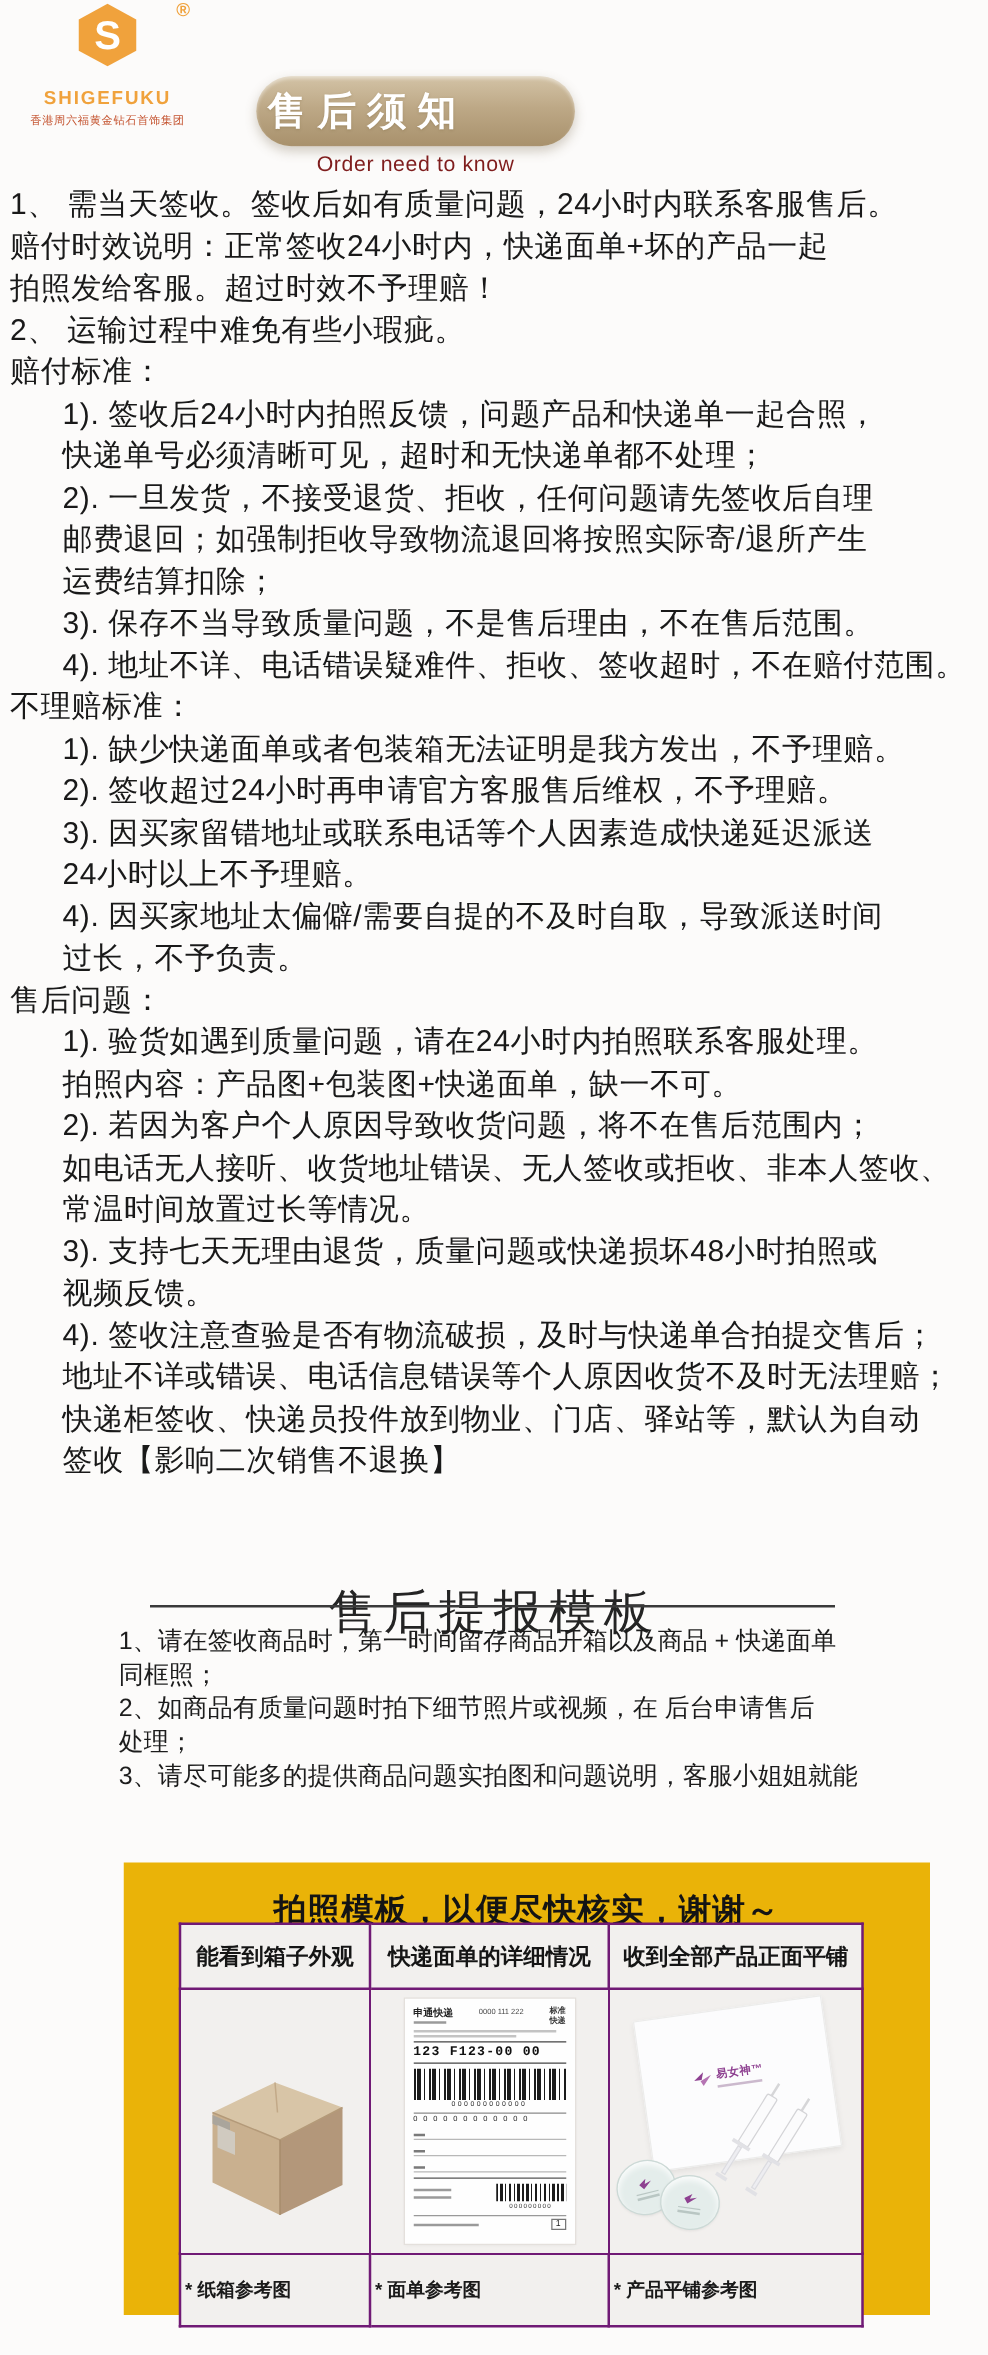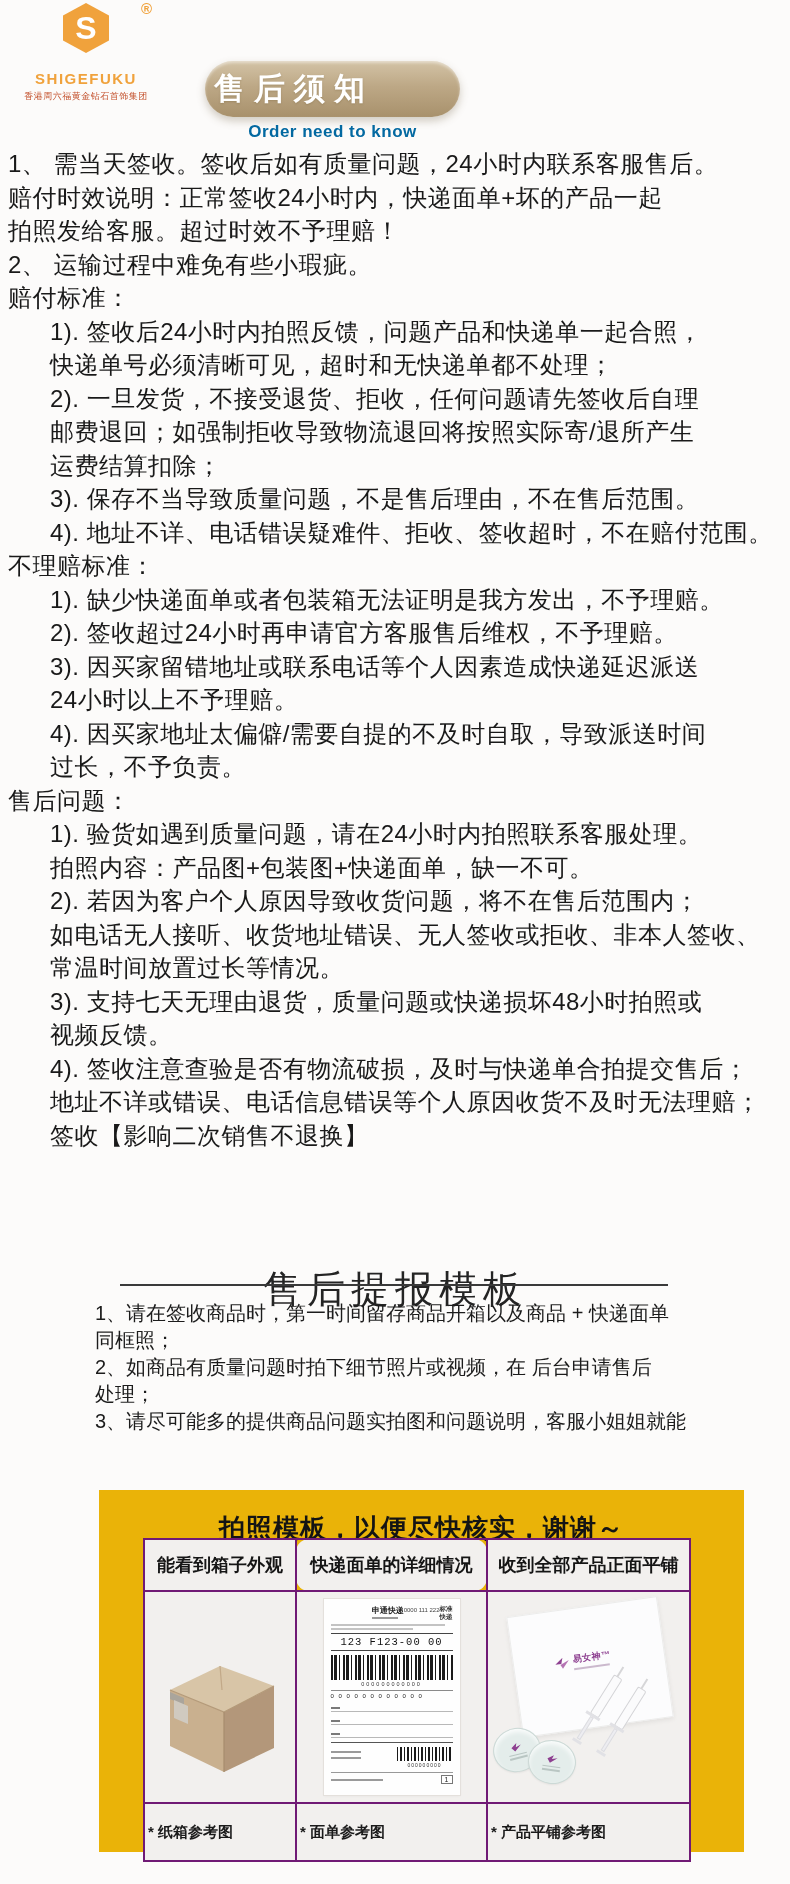--- a/index.html
+++ b/index.html
@@ -17,54 +17,54 @@
   
   .banner{
     position:absolute;left:205px;top:61px;width:255px;height:56px;border-radius:28px;
     background:linear-gradient(180deg,#d3c3a6 0%,#bda886 45%,#a8916c 100%);
     box-shadow:0 4px 9px rgba(110,92,64,.30), inset 0 2px 3px rgba(255,255,255,.45);
     display:flex;align-items:center;justify-content:flex-start;
   }
   .banner-title{color:#ffffff;font-size:31px;font-weight:bold;letter-spacing:9px;padding-left:9px;
     text-shadow:0 1px 2px rgba(120,100,60,.35);}
   .banner-sub{position:absolute;left:155px;top:122px;width:355px;text-align:center;
-    font-size:17px;font-weight:bold;color:#0369a1;letter-spacing:0.5px;}
+    font-size:17px;font-weight:normal;color:#7f1d1d;letter-spacing:0.5px;}
   
   .notice{position:absolute;left:8px;top:147px;width:778px;}
   .nline{font-size:24px;line-height:33.5px;letter-spacing:0.5px;color:#191919;font-weight:500;white-space:nowrap;}
   .nline.ind0{padding-left:0;}
   .nline.ind1{padding-left:42px;}
   
   .tpl-title{position:absolute;left:0;top:1264px;width:790px;text-align:center;
     font-size:38px;font-weight:500;letter-spacing:6px;color:#242424;}
   .tpl-rule{position:absolute;left:120px;top:1284px;width:548px;height:2px;background:#3a3a3a;}
   .tpl-lines{position:absolute;left:95px;top:1300px;width:600px;}
   .tline{font-size:20px;line-height:27px;color:#1c1c1c;font-weight:500;white-space:nowrap;}
   
   .panel{position:absolute;left:99px;top:1490px;width:645px;height:362px;background:#eab308;}
   .panel-title{margin-top:21px;text-align:center;font-size:26px;font-weight:bold;color:#141414;letter-spacing:1px;}
   table.ptable{position:absolute;left:44px;top:48px;border-collapse:collapse;}
   table.ptable th,table.ptable td{border:2px solid #701a75;background:#f2f0ee;padding:3px;}
   table.ptable th{height:44px;font-size:18px;font-weight:bold;color:#151515;text-align:center;}
-  .c1{width:144px;} .c2{width:183px;border-radius:13px;} .c3{width:195px;}
+  .c1{width:144px;} .c2{width:183px;} .c3{width:195px;}
   td.img-cell{height:204px;position:relative;overflow:hidden;vertical-align:middle;}
   td.cap-cell{height:50px;text-align:left;font-size:15px;font-weight:bold;color:#1a1a1a;}
   
   .waybill{width:136px;height:196px;margin:0 auto;background:#fefefe;box-shadow:0 0 0 1px #e4e0dc,0 1px 3px rgba(0,0,0,.06);
     padding:6px 7px;box-sizing:border-box;}
-  .wb-top{display:flex;justify-content:flex-end;align-items:flex-start;}
+  .wb-top{display:flex;justify-content:space-between;align-items:flex-start;}
   .wb-carrier-name{font-size:8px;font-weight:bold;color:#222;}
   .wb-tinybar{width:26px;height:2px;background:#9a9a9a;margin-top:1px;}
   .wb-number{font-size:6px;color:#444;margin-top:2px;}
   .wb-service{font-size:6.5px;line-height:8px;font-weight:bold;color:#333;text-align:right;}
   .wb-addr{margin-top:3px;}
   .wb-addr .bar{display:block;height:2px;background:#c3c3c3;margin:2px 0;}
   .wb-addr .b1{width:94%;} .wb-addr .b2{width:68%;}
   .wb-sort{margin-top:3px;border-top:1px solid #444;border-bottom:1px solid #444;padding:2px 0;
-    text-align:center;font-size:10.5px;font-weight:normal;letter-spacing:1px;color:#111;
+    text-align:left;font-size:10.5px;font-weight:bold;letter-spacing:1px;color:#111;
     font-family:"Liberation Mono","DejaVu Sans Mono",monospace;}
   .wb-barcode{height:25px;margin-top:4px;background:repeating-linear-gradient(90deg,#1a1a1a 0 2px,transparent 2px 3px,#1a1a1a 3px 6px,transparent 6px 8px,#1a1a1a 8px 9px,transparent 9px 12px);}
   .wb-bcnum{text-align:center;font-size:5.5px;letter-spacing:2px;color:#333;margin-top:1px;}
   .wb-digits{margin-top:3px;border-top:1px solid #8a8a8a;padding-top:2px;font-size:6px;letter-spacing:1.5px;color:#222;white-space:nowrap;}
   .wb-field{display:flex;align-items:flex-end;border-bottom:1px solid #b8b8b8;height:12px;}
   .wb-field .lbl{width:9px;height:2.5px;background:#7a7a7a;margin:0 0 2px 0;}
   .wb-divider{border-top:1px solid #555;margin-top:4px;}
   .wb-bottom{display:flex;justify-content:space-between;margin-top:4px;}
   .wb-bleft .bar{display:block;width:30px;height:2px;background:#9a9a9a;margin:4px 0;}
   .wb-barcode2{width:56px;height:14px;background:repeating-linear-gradient(90deg,#1a1a1a 0 1px,transparent 1px 3px,#1a1a1a 3px 5px,transparent 5px 7px);}
@@ -168,20 +168,21 @@
     <div class="nline ind1">常温时间放置过长等情况。</div>
 
     <div class="nline ind1">3). 支持七天无理由退货，质量问题或快递损坏48小时拍照或</div>
 
     <div class="nline ind1">视频反馈。</div>
 
     <div class="nline ind1">4). 签收注意查验是否有物流破损，及时与快递单合拍提交售后；</div>
 
     <div class="nline ind1">地址不详或错误、电话信息错误等个人原因收货不及时无法理赔；</div>
 
+    <div class="nline ind1">快递柜签收、快递员投件放到物业、门店、驿站等，默认为自动</div>
 
     <div class="nline ind1">签收【影响二次销售不退换】</div>
   </div>
 
 <div class="tpl-title">售后提报模板</div>
 <div class="tpl-rule"></div>
 <div class="tpl-lines">
 
     <div class="tline">1、请在签收商品时，第一时间留存商品开箱以及商品 + 快递面单</div>
 

